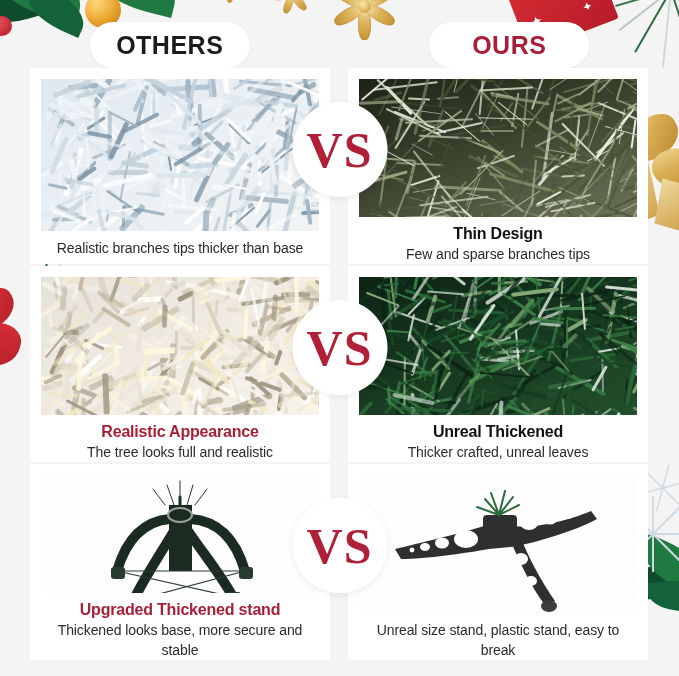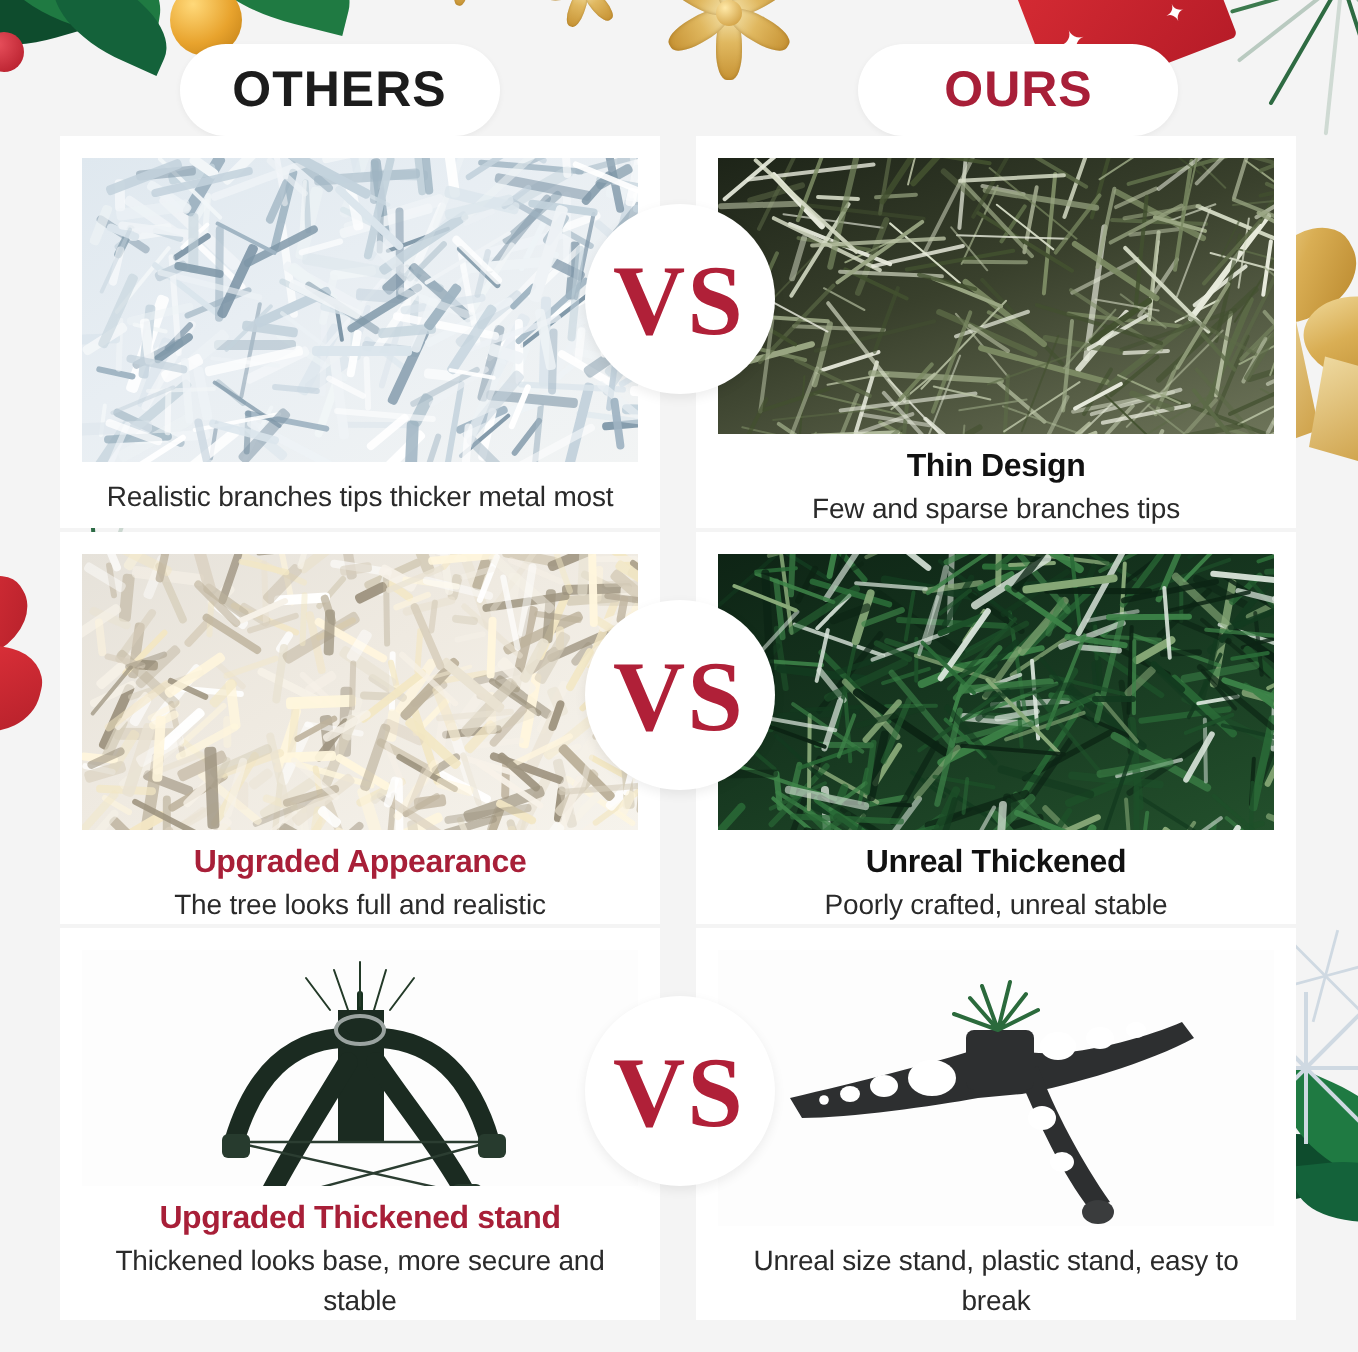--- a/index.html
+++ b/index.html
@@ -599,21 +599,21 @@
               <i class="needle" style="left:234.2px;top:0.1px;width:16.2px;height:3.8px;background:#ffffff;opacity:0.61;transform:rotate(-94.3deg);"></i>
               <i class="needle" style="left:120.8px;top:28.3px;width:45.4px;height:4.3px;background:#dbe5ec;opacity:0.97;transform:rotate(43.1deg);"></i>
               <i class="needle" style="left:207.8px;top:44.8px;width:50.0px;height:5.5px;background:#eef3f6;opacity:0.96;transform:rotate(-73.1deg);"></i>
               <i class="needle" style="left:107.6px;top:43.1px;width:22.8px;height:3.3px;background:#ffffff;opacity:0.64;transform:rotate(-15.8deg);"></i>
               <i class="needle" style="left:34.2px;top:10.4px;width:52.3px;height:3.6px;background:#c3d2dc;opacity:0.86;transform:rotate(-13.2deg);"></i>
               <i class="needle" style="left:-2.5px;top:73.8px;width:40.0px;height:4.9px;background:#c3d2dc;opacity:0.59;transform:rotate(-65.7deg);"></i>
               <i class="needle" style="left:60.9px;top:99.3px;width:50.4px;height:5.3px;background:#ffffff;opacity:0.74;transform:rotate(-12.7deg);"></i>
             </div>
         </div>
         <div class="caption">
-          <div class="cap-sub">Realistic branches tips thicker metal most</div>
+          <div class="cap-sub">Realistic branches tips thicker than base</div>
         </div>
       </div>
       <div class="card others">
         <div class="photo ph-thin">
           <div class="needles" id="art-r1r">
               <i class="needle" style="left:262.5px;top:101.2px;width:58.2px;height:2.7px;background:#42502f;opacity:0.56;transform:rotate(-16.9deg);"></i>
               <i class="needle" style="left:259.7px;top:77.0px;width:58.6px;height:1.6px;background:#7b8a63;opacity:0.53;transform:rotate(-40.8deg);"></i>
               <i class="needle" style="left:195.0px;top:26.5px;width:52.0px;height:2.7px;background:#7b8a63;opacity:0.82;transform:rotate(28.1deg);"></i>
               <i class="needle" style="left:175.0px;top:131.3px;width:25.9px;height:1.1px;background:#d6dcc6;opacity:0.69;transform:rotate(-43.9deg);"></i>
               <i class="needle" style="left:70.0px;top:148.1px;width:29.8px;height:1.3px;background:#42502f;opacity:0.62;transform:rotate(-60.2deg);"></i>
@@ -1222,21 +1222,21 @@
               <i class="needle" style="left:222.1px;top:2.8px;width:33.3px;height:2.6px;background:#f3e7c4;opacity:0.48;transform:rotate(-109.8deg);"></i>
               <i class="needle" style="left:81.7px;top:33.0px;width:27.3px;height:3.4px;background:#d6cdba;opacity:0.66;transform:rotate(-17.5deg);"></i>
               <i class="needle" style="left:64.7px;top:86.8px;width:15.7px;height:4.4px;background:#fff6dd;opacity:0.41;transform:rotate(-90.3deg);"></i>
               <i class="needle" style="left:181.0px;top:127.5px;width:43.6px;height:4.0px;background:#9e9480;opacity:0.43;transform:rotate(-8.5deg);"></i>
               <i class="needle" style="left:204.2px;top:20.8px;width:37.2px;height:3.9px;background:#ffffff;opacity:0.51;transform:rotate(-80.8deg);"></i>
               <i class="needle" style="left:122.5px;top:64.0px;width:25.0px;height:3.4px;background:#bdb29c;opacity:0.49;transform:rotate(-88.5deg);"></i>
               <i class="needle" style="left:203.7px;top:147.0px;width:27.0px;height:4.2px;background:#f3e7c4;opacity:0.41;transform:rotate(-103.1deg);"></i>
             </div>
         </div>
         <div class="caption">
-          <div class="cap-title">Upgraded Appearance</div>
+          <div class="cap-title">Realistic Appearance</div>
           <div class="cap-sub">The tree looks full and realistic</div>
         </div>
       </div>
       <div class="card others">
         <div class="photo ph-darkgreen">
           <div class="needles" id="art-r2r">
               <i class="needle" style="left:215.3px;top:28.1px;width:36.4px;height:2.7px;background:#0c2414;opacity:0.62;transform:rotate(-42.1deg);"></i>
               <i class="needle" style="left:0.1px;top:55.4px;width:33.4px;height:2.8px;background:#1d5029;opacity:0.69;transform:rotate(0.2deg);"></i>
               <i class="needle" style="left:107.1px;top:91.3px;width:55.3px;height:3.8px;background:#3d8348;opacity:0.92;transform:rotate(-26.1deg);"></i>
               <i class="needle" style="left:127.2px;top:135.3px;width:33.8px;height:3.7px;background:#0c2414;opacity:0.66;transform:rotate(-88.1deg);"></i>
@@ -1566,21 +1566,21 @@
               <i class="needle" style="left:121.4px;top:96.7px;width:52.5px;height:1.5px;background:#0c2414;opacity:0.88;transform:rotate(4.7deg);"></i>
               <i class="needle" style="left:108.1px;top:22.5px;width:21.0px;height:1.9px;background:#1d5029;opacity:0.69;transform:rotate(-37.5deg);"></i>
               <i class="needle" style="left:67.8px;top:14.7px;width:37.4px;height:1.8px;background:#d9e4da;opacity:0.72;transform:rotate(4.5deg);"></i>
               <i class="needle" style="left:139.4px;top:-0.3px;width:42.3px;height:3.8px;background:#0c2414;opacity:0.77;transform:rotate(-53.1deg);"></i>
               <i class="needle" style="left:31.8px;top:25.6px;width:41.5px;height:3.7px;background:#2a6b37;opacity:0.55;transform:rotate(-33.0deg);"></i>
               <i class="needle" style="left:55.8px;top:134.5px;width:21.6px;height:3.7px;background:#1d5029;opacity:0.50;transform:rotate(36.7deg);"></i>
             </div>
         </div>
         <div class="caption">
           <div class="cap-title">Unreal Thickened</div>
-          <div class="cap-sub">Poorly crafted, unreal stable</div>
+          <div class="cap-sub">Thicker crafted, unreal leaves</div>
         </div>
       </div>
       <div class="vs">
         <span class="vs-text">VS</span>
       </div>
     </div>
 
     <div class="row">
       <div class="card ours">
         <div class="photo ph-white">

